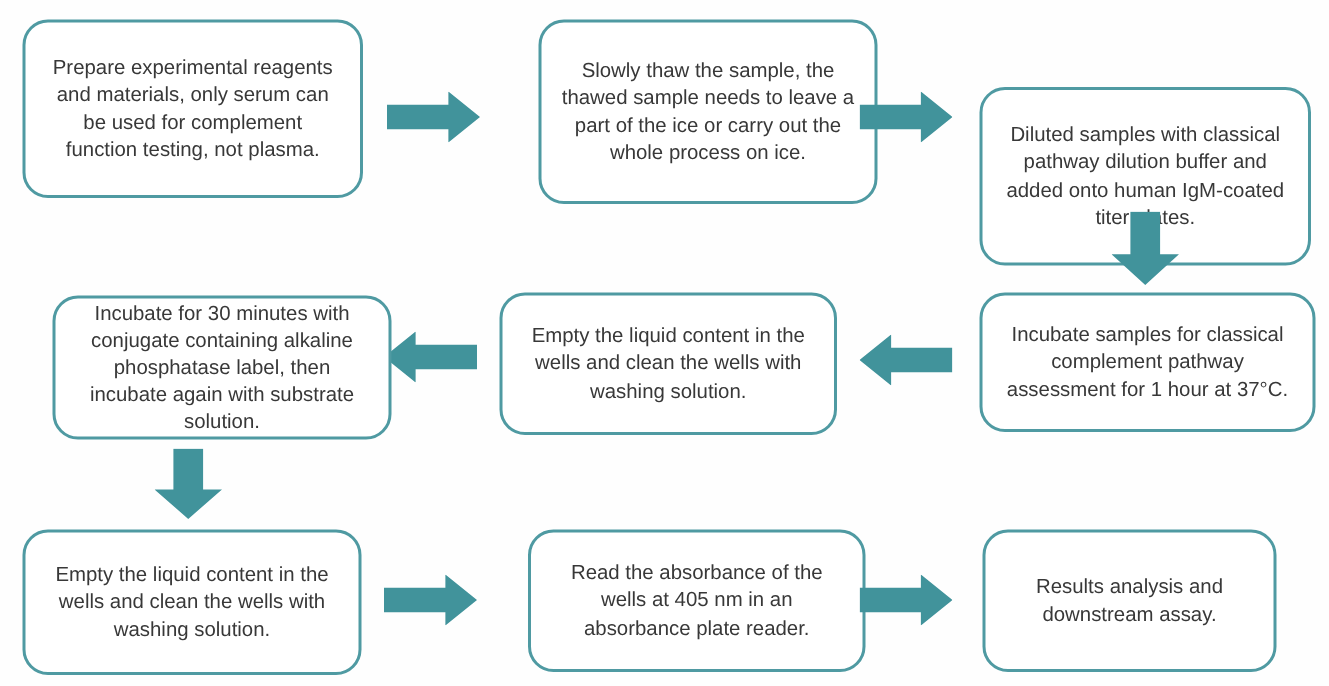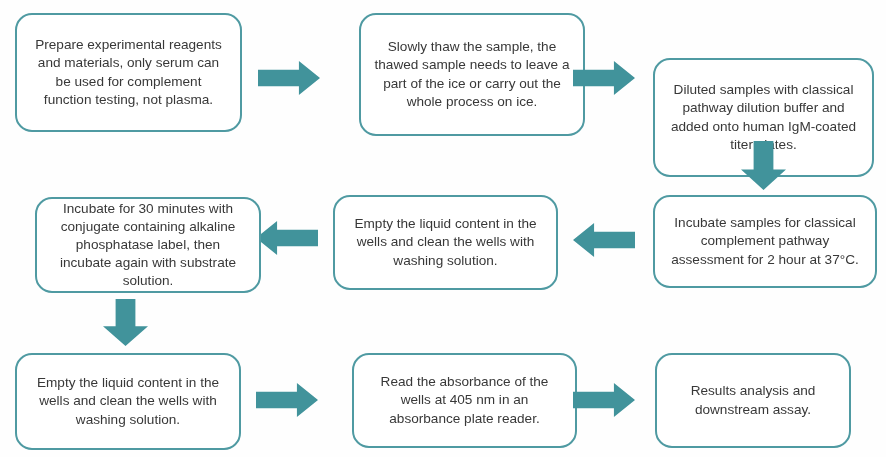--- a/index.html
+++ b/index.html
@@ -77,21 +77,21 @@
   <div class="step b2">
     <span>Slowly thaw the sample, the thawed sample needs to leave a part of the ice or carry out the whole process on ice.</span>
   </div>
   <div class="arrow right a2"></div>
   <div class="step b3">
     <span>Diluted samples with classical pathway dilution buffer and added onto human IgM-coated titer plates.</span>
   </div>
   <div class="arrow down a3"></div>
 
   <div class="step b4">
-    <span>Incubate samples for classical complement pathway assessment for 2 hour at 37°C.</span>
+    <span>Incubate samples for classical complement pathway assessment for 1 hour at 37°C.</span>
   </div>
   <div class="arrow left a4"></div>
   <div class="step b5">
     <span>Empty the liquid content in the wells and clean the wells with washing solution.</span>
   </div>
   <div class="arrow left a5"></div>
   <div class="step b6">
     <span>Incubate for 30 minutes with conjugate containing alkaline phosphatase label, then incubate again with substrate solution.</span>
   </div>
   <div class="arrow down a6"></div>

